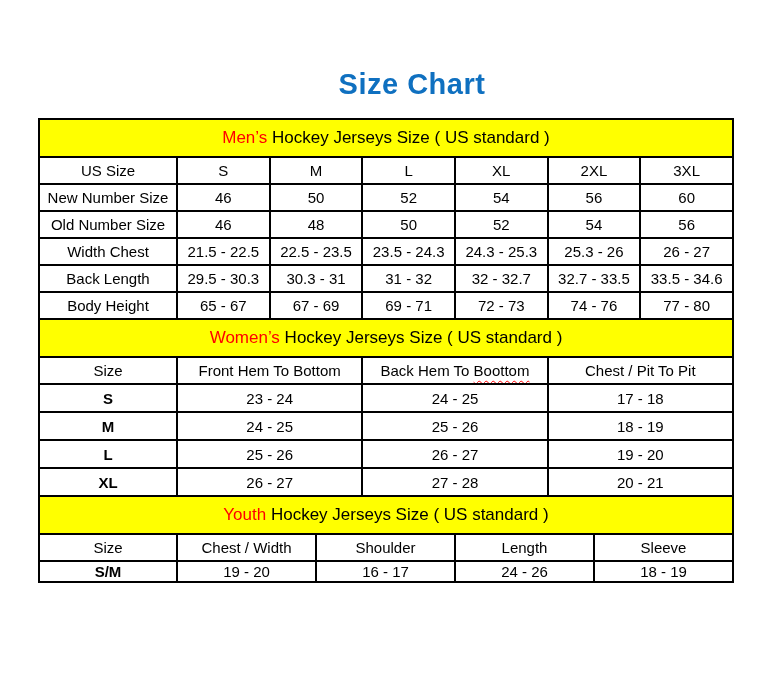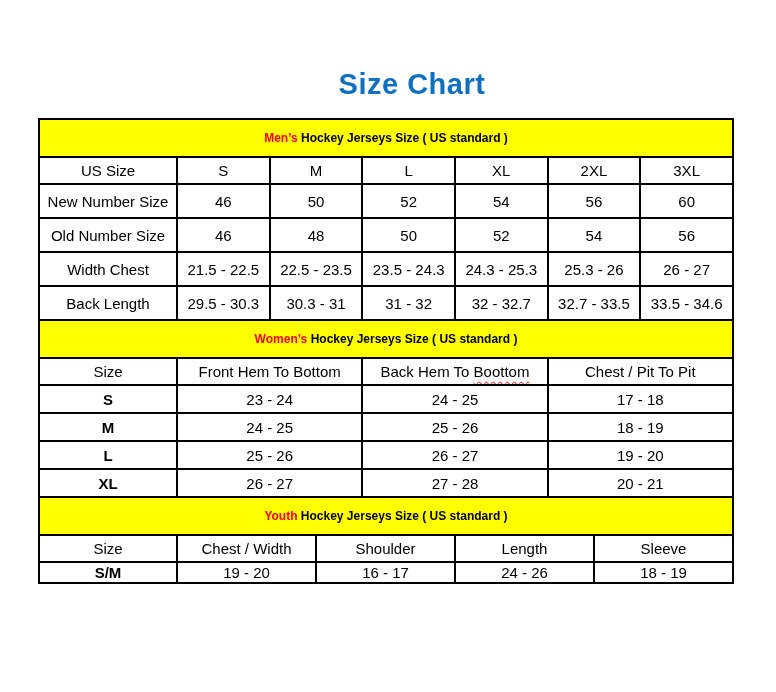--- a/index.html
+++ b/index.html
@@ -50,37 +50,37 @@
     border: 2px solid var(--border-color);
     text-align: center;
     vertical-align: middle;
     padding: 1px 2px;
     overflow: hidden;
     white-space: nowrap;
   }
   th.banner {
     background: var(--banner-bg);
     height: 38px;
-    font-size: 12px;
-    font-weight: bold;
+    font-size: 17px;
+    font-weight: normal;
     color: var(--text-color);
   }
   th.banner .hl {
     color: var(--accent-red);
   }
   th.colhead {
     height: 27px;
     font-size: 15px;
     font-weight: normal;
   }
   table.size-table td {
     font-size: 15px;
     font-weight: normal;
   }
-  .sec-mens td   { height: 34px; }
+  .sec-mens td   { height: 27px; }
   .sec-womens td { height: 28px; }
   .sec-youth td  { height: 14px; }
   td.rowlabel.bold { font-weight: bold; }
   .wavy {
     text-decoration-line: underline;
     text-decoration-style: wavy;
     text-decoration-color: var(--accent-red);
     text-decoration-thickness: 1px;
     text-underline-offset: 4px;
   }
@@ -143,20 +143,29 @@
         </tr>
         <tr>
           <td class="rowlabel">Back Length</td>
           <td>29.5 - 30.3</td>
           <td>30.3 - 31</td>
           <td>31 - 32</td>
           <td>32 - 32.7</td>
           <td>32.7 - 33.5</td>
           <td>33.5 - 34.6</td>
         </tr>
+        <tr>
+          <td class="rowlabel">Body Height</td>
+          <td>65 - 67</td>
+          <td>67 - 69</td>
+          <td>69 - 71</td>
+          <td>72 - 73</td>
+          <td>74 - 76</td>
+          <td>77 - 80</td>
+        </tr>
       </tbody>
     </table>
     <table class="size-table sec-womens">
       <colgroup>
         <col style="width: 138px;">
         <col>
         <col>
         <col>
       </colgroup>
       <tbody>

